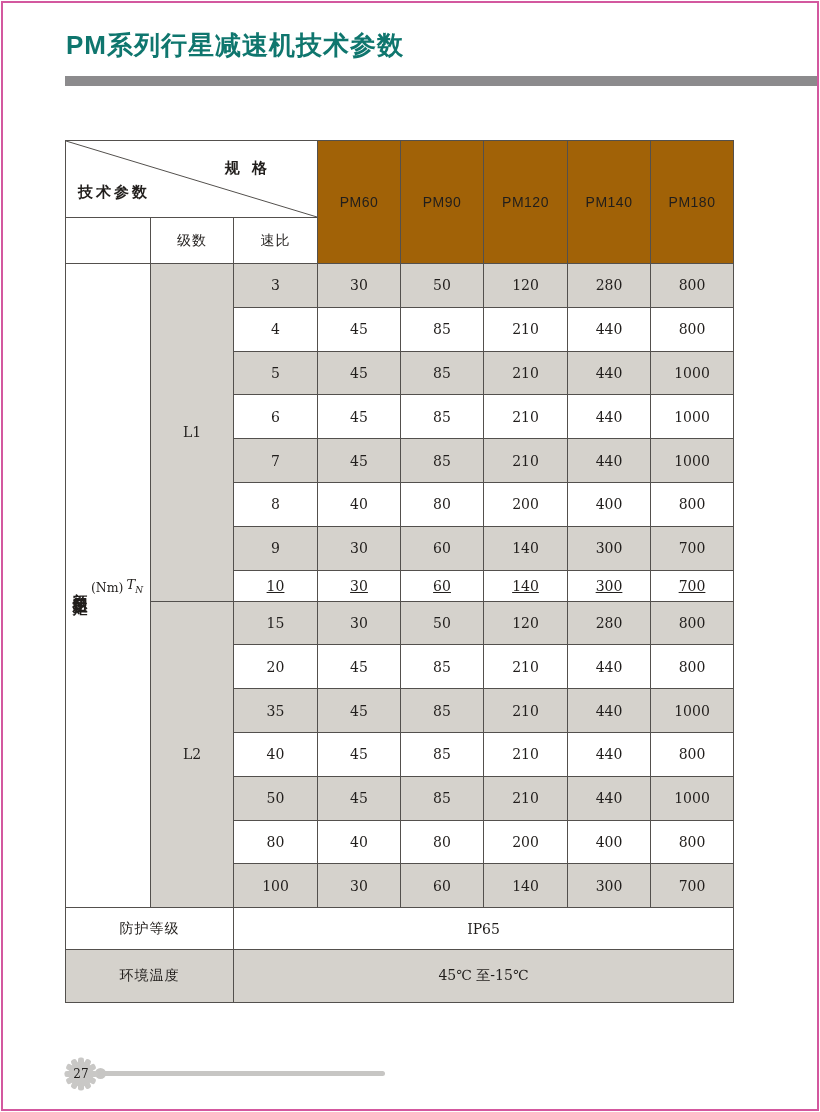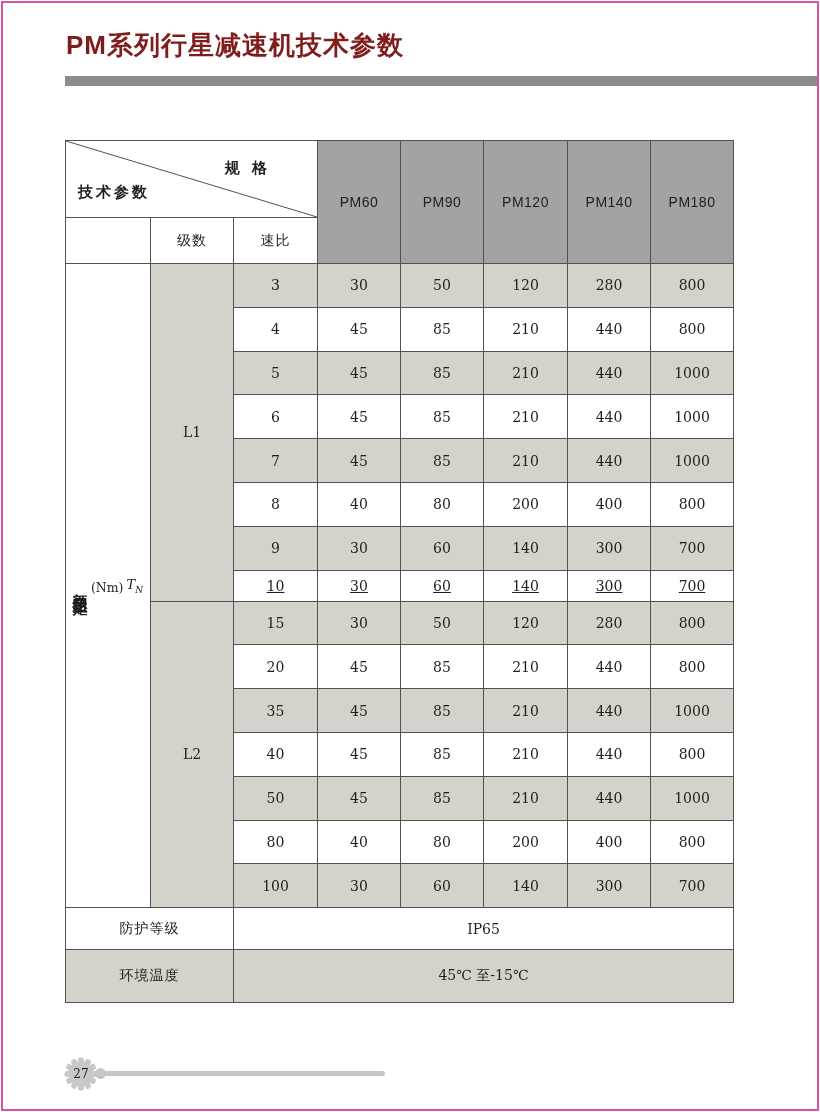--- a/index.html
+++ b/index.html
@@ -15,38 +15,38 @@
   body{
     width:820px;height:1112px;position:relative;background:#fff;
     font-family:"Liberation Sans",sans-serif;color:var(--ink);
   }
   .page-border{
     position:absolute;inset:1px;border:2px solid var(--accent);
     pointer-events:none;z-index:10;
   }
   .title{
     position:absolute;left:66px;top:28px;margin:0;
-    font-size:26px;font-weight:bold;letter-spacing:1px;color:#7f1d1d;
+    font-size:26px;font-weight:bold;letter-spacing:1px;color:#0f766e;
   }
   .title-bar{
     position:absolute;left:65px;right:3px;top:76px;height:10px;background:var(--bar);
   }
   table.spec-table{
     position:absolute;left:65px;top:140px;width:668px;
     border-collapse:collapse;table-layout:fixed;
   }
   .spec-table td{
     border:1px solid var(--border);
     text-align:center;vertical-align:middle;padding:0;
     font-size:14px;color:var(--ink);
   }
   .shaded{background:var(--shaded);}
   .num{font-family:"DejaVu Serif","Liberation Serif",serif;font-size:13.5px;}
   .cjk{font-size:14px;font-weight:400;letter-spacing:1px;}
-  .colhead{font-size:14.5px;letter-spacing:0.5px;background:#a3a3a3;}
+  .colhead{font-size:14.5px;letter-spacing:0.5px;background:#a16207;}
   
   .diag{position:relative;background:#fff;}
   .diag svg{position:absolute;inset:0;width:100%;height:100%;display:block;}
   .diag .spec-lbl{
     position:absolute;right:46px;top:18px;font-size:15px;font-weight:600;letter-spacing:4px;
   }
   .diag .param-lbl{
     position:absolute;left:12px;bottom:15px;font-size:15px;font-weight:600;letter-spacing:3px;
   }
   

